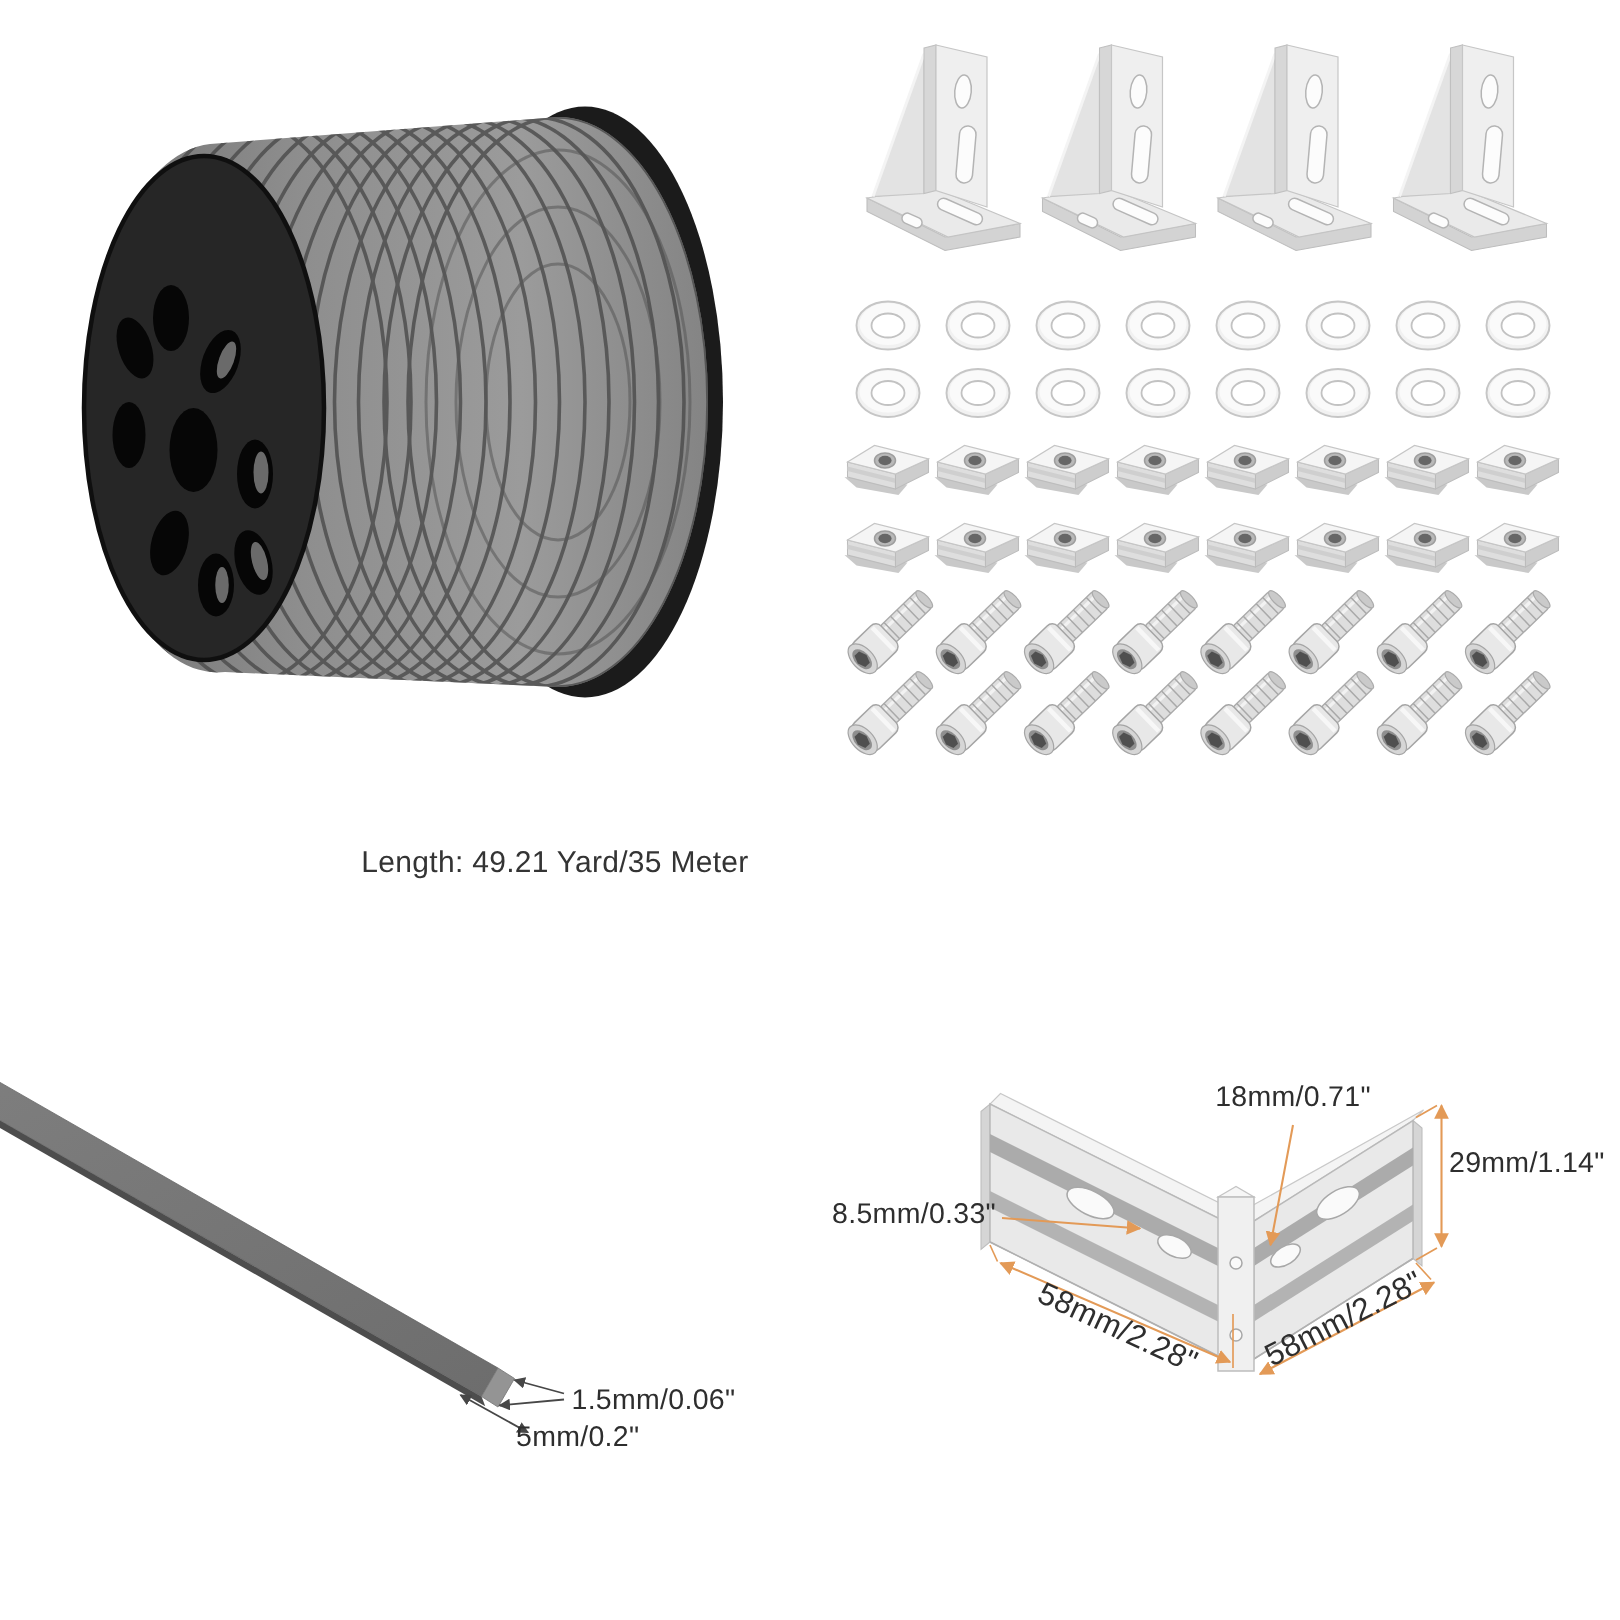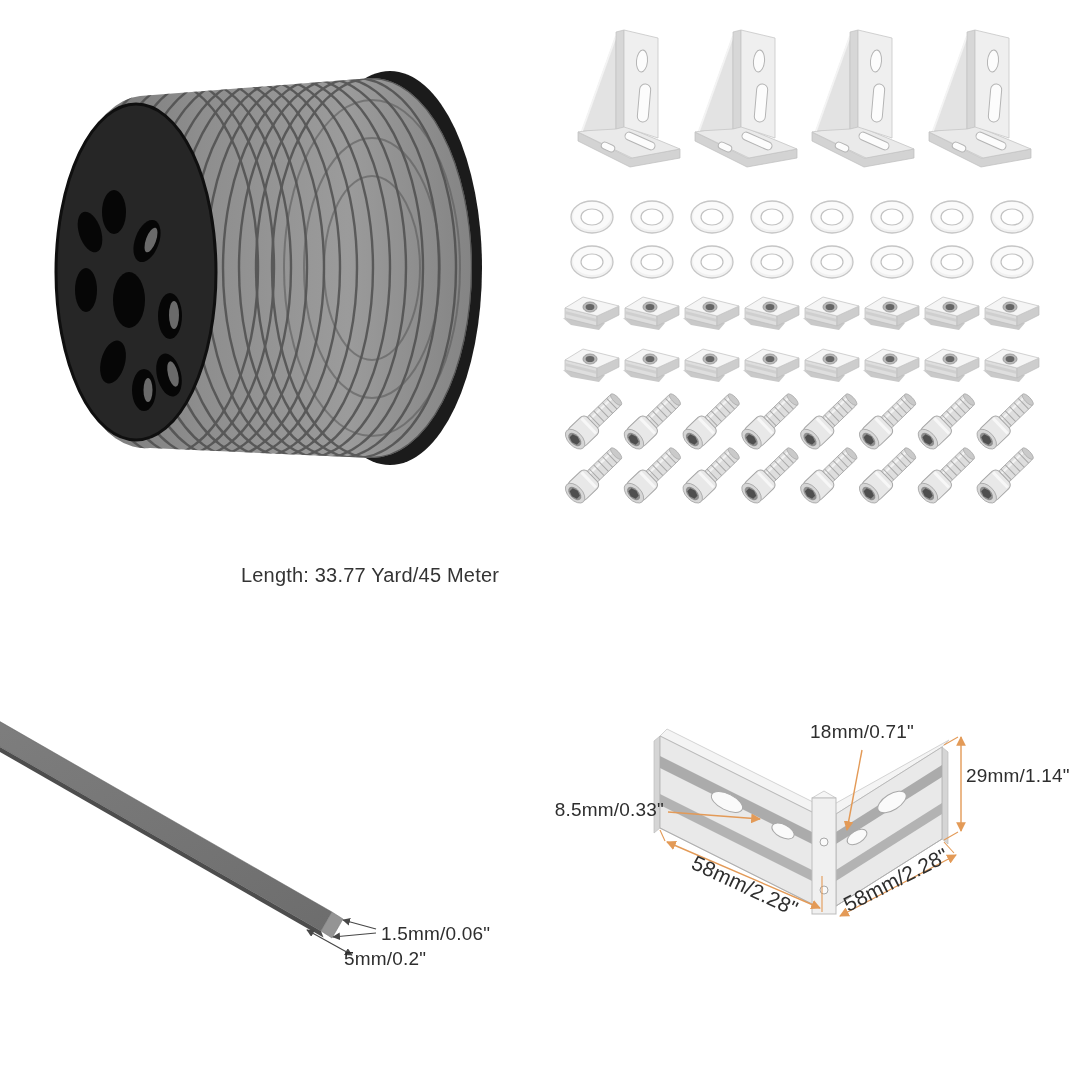--- a/index.html
+++ b/index.html
@@ -79,21 +79,21 @@
         <g fill="#757575" opacity="0.9">
           <ellipse cx="151" cy="240" rx="5" ry="13" transform="rotate(20 151 240)"></ellipse>
           <ellipse cx="174" cy="315" rx="5" ry="14"></ellipse>
           <ellipse cx="173" cy="374" rx="5" ry="13" transform="rotate(-14 173 374)"></ellipse>
           <ellipse cx="148" cy="390" rx="4.5" ry="12"></ellipse>
         </g>
       </g>
     </g>
   </svg>
 
-  <div class="caption">Length: 33.77 Yard/45 Meter</div>
+  <div class="caption">Length: 49.21 Yard/35 Meter</div>
 
   <svg class="quad" style="left:540px;top:0" width="540" height="540" viewBox="0 0 540 540">
     <defs>
       <g id="sym-bracket">
         <path d="M8,104 L60,130 L110,121 L110,130 L60,139 L8,113 Z" fill="#d3d3d3" stroke="#bdbdbd" stroke-width="0.7"></path>
         <polygon points="8,104 52,97 110,121 62,130" fill="#eaeaea" stroke="#c4c4c4" stroke-width="0.8"></polygon>
         <g transform="translate(70,113) rotate(24)">
           <rect x="-16" y="-4" width="32" height="8" rx="4" fill="#fcfcfc" stroke="#b4b4b4"></rect>
         </g>
         <g transform="translate(38,119) rotate(24)">

